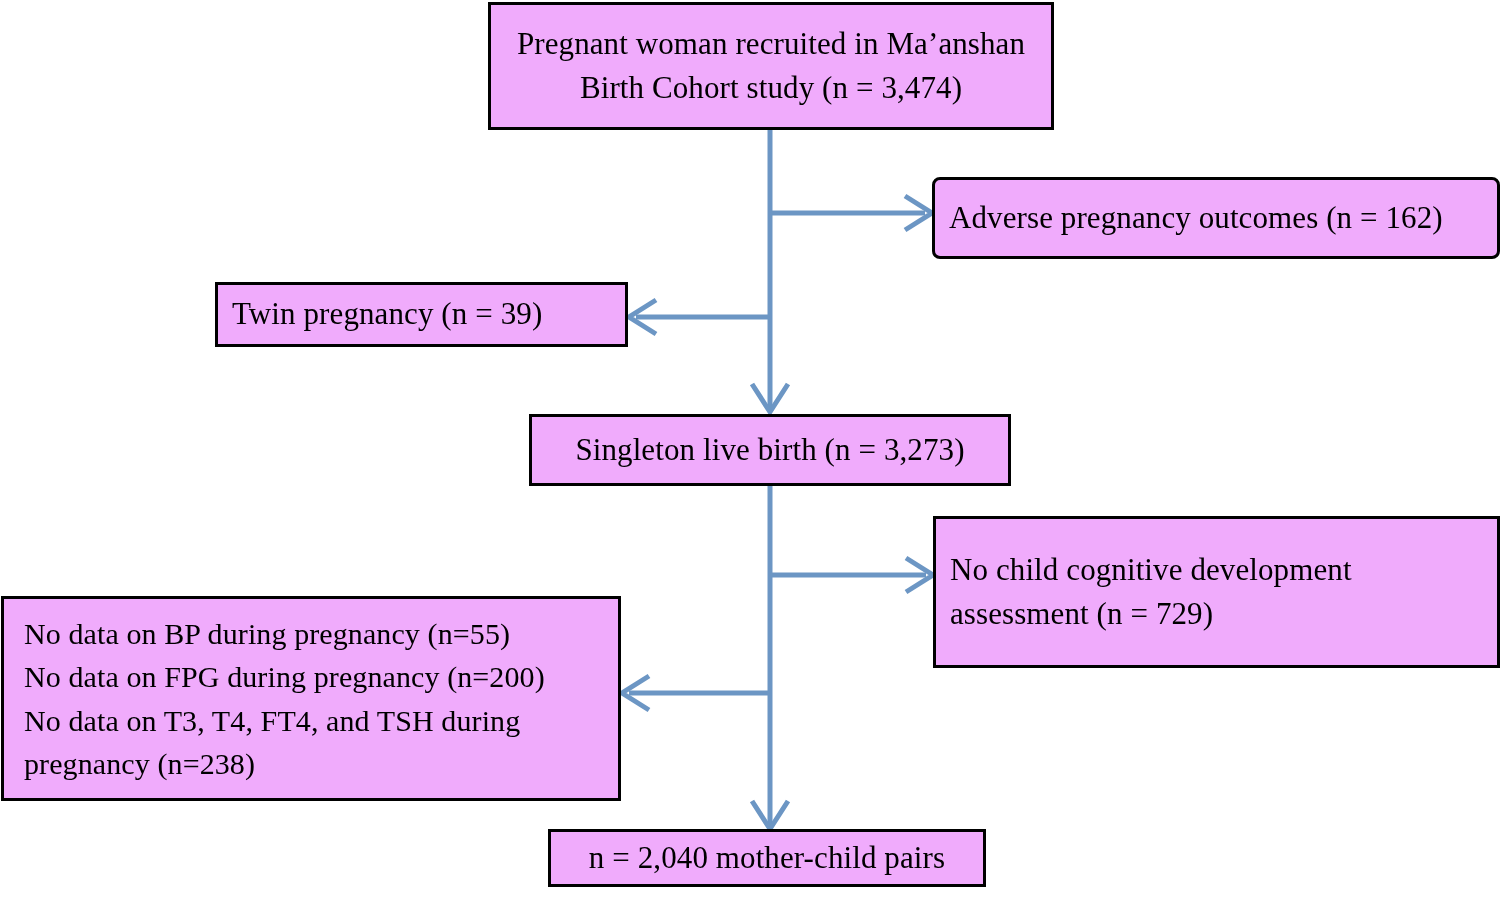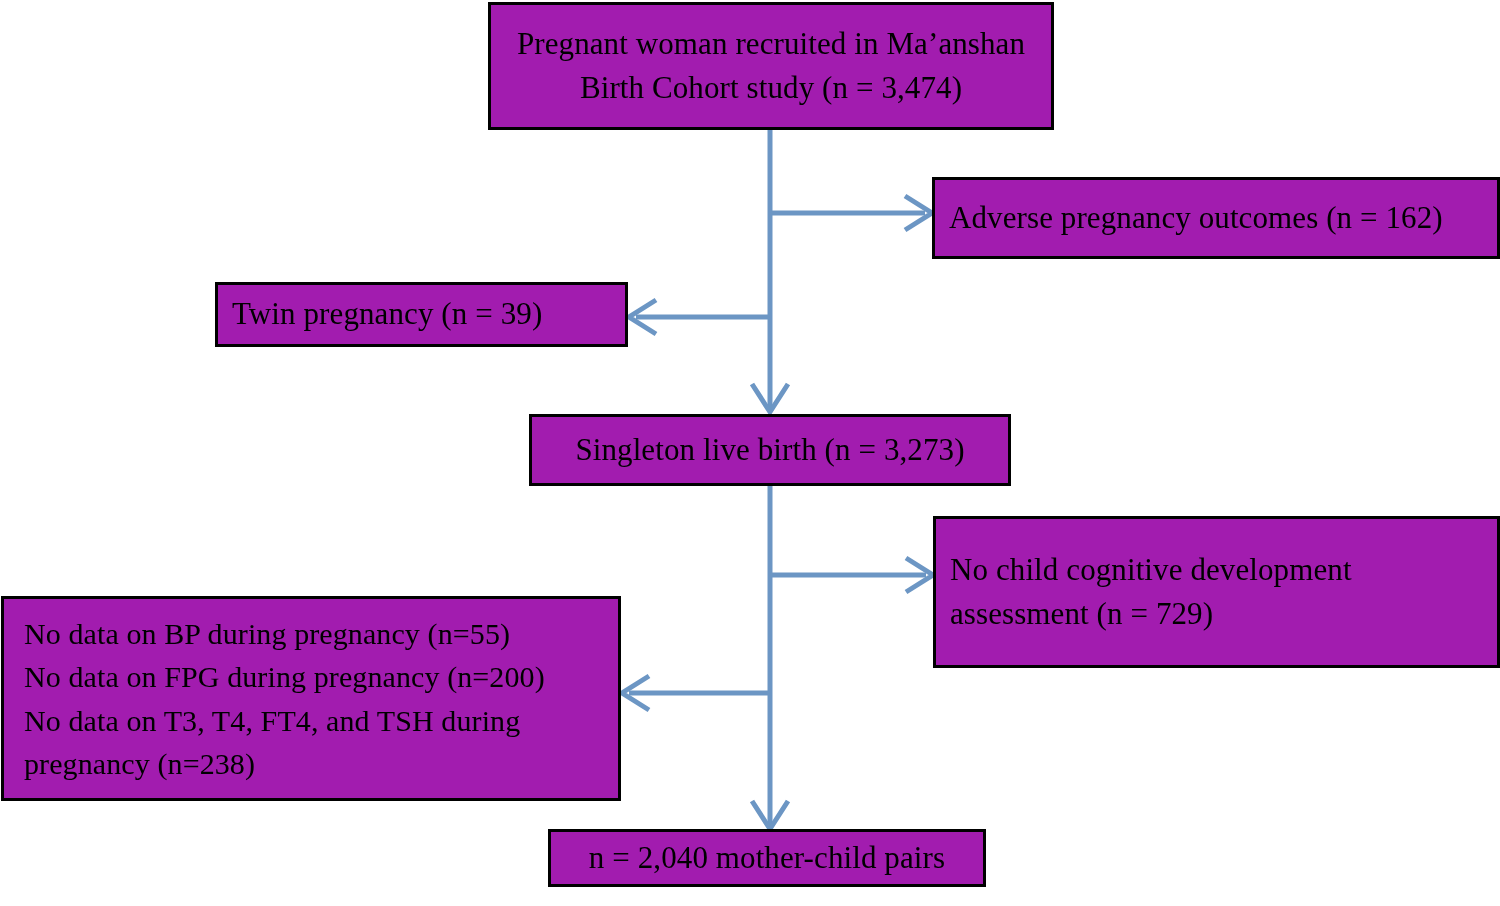--- a/index.html
+++ b/index.html
@@ -21,21 +21,21 @@
     left: 0;
     top: 0;
     width: 1500px;
     height: 906px;
     pointer-events: none;
   }
   .node {
     position: absolute;
     box-sizing: border-box;
     border: 3px solid #000000;
-    background: #a21caf;
+    background: #f0abfc;
     display: flex;
     flex-direction: column;
     justify-content: center;
     padding: 4px 14px;
   }
   .node .line {
     display: block;
     white-space: nowrap;
     font-size: 31px;
     line-height: 1.42;
@@ -43,21 +43,21 @@
   }
   .node.center .line { text-align: center; }
   .node.left .line { text-align: left; }
   .node .line.wrap { white-space: normal; }
 
   
   #node-recruited {
     left: 488px; top: 2px; width: 566px; height: 128px;
   }
   #node-adverse {
-    left: 932px; top: 177px; width: 568px; height: 82px;
+    left: 932px; top: 177px; width: 568px; height: 82px; border-radius: 8px;
   }
   #node-twin {
     left: 215px; top: 282px; width: 413px; height: 65px;
   }
   #node-singleton {
     left: 529px; top: 414px; width: 482px; height: 72px;
   }
   #node-nocog {
     left: 933px; top: 516px; width: 567px; height: 152px;
   }

